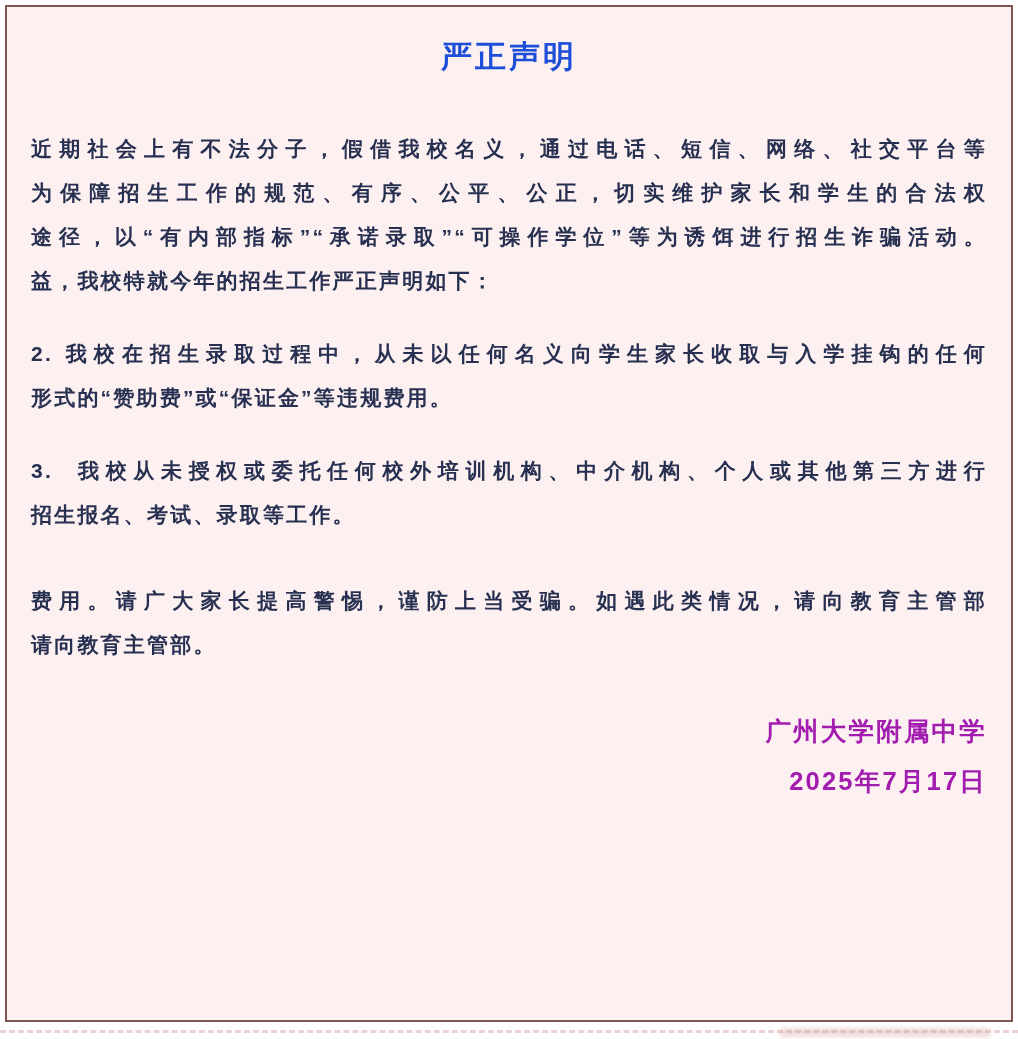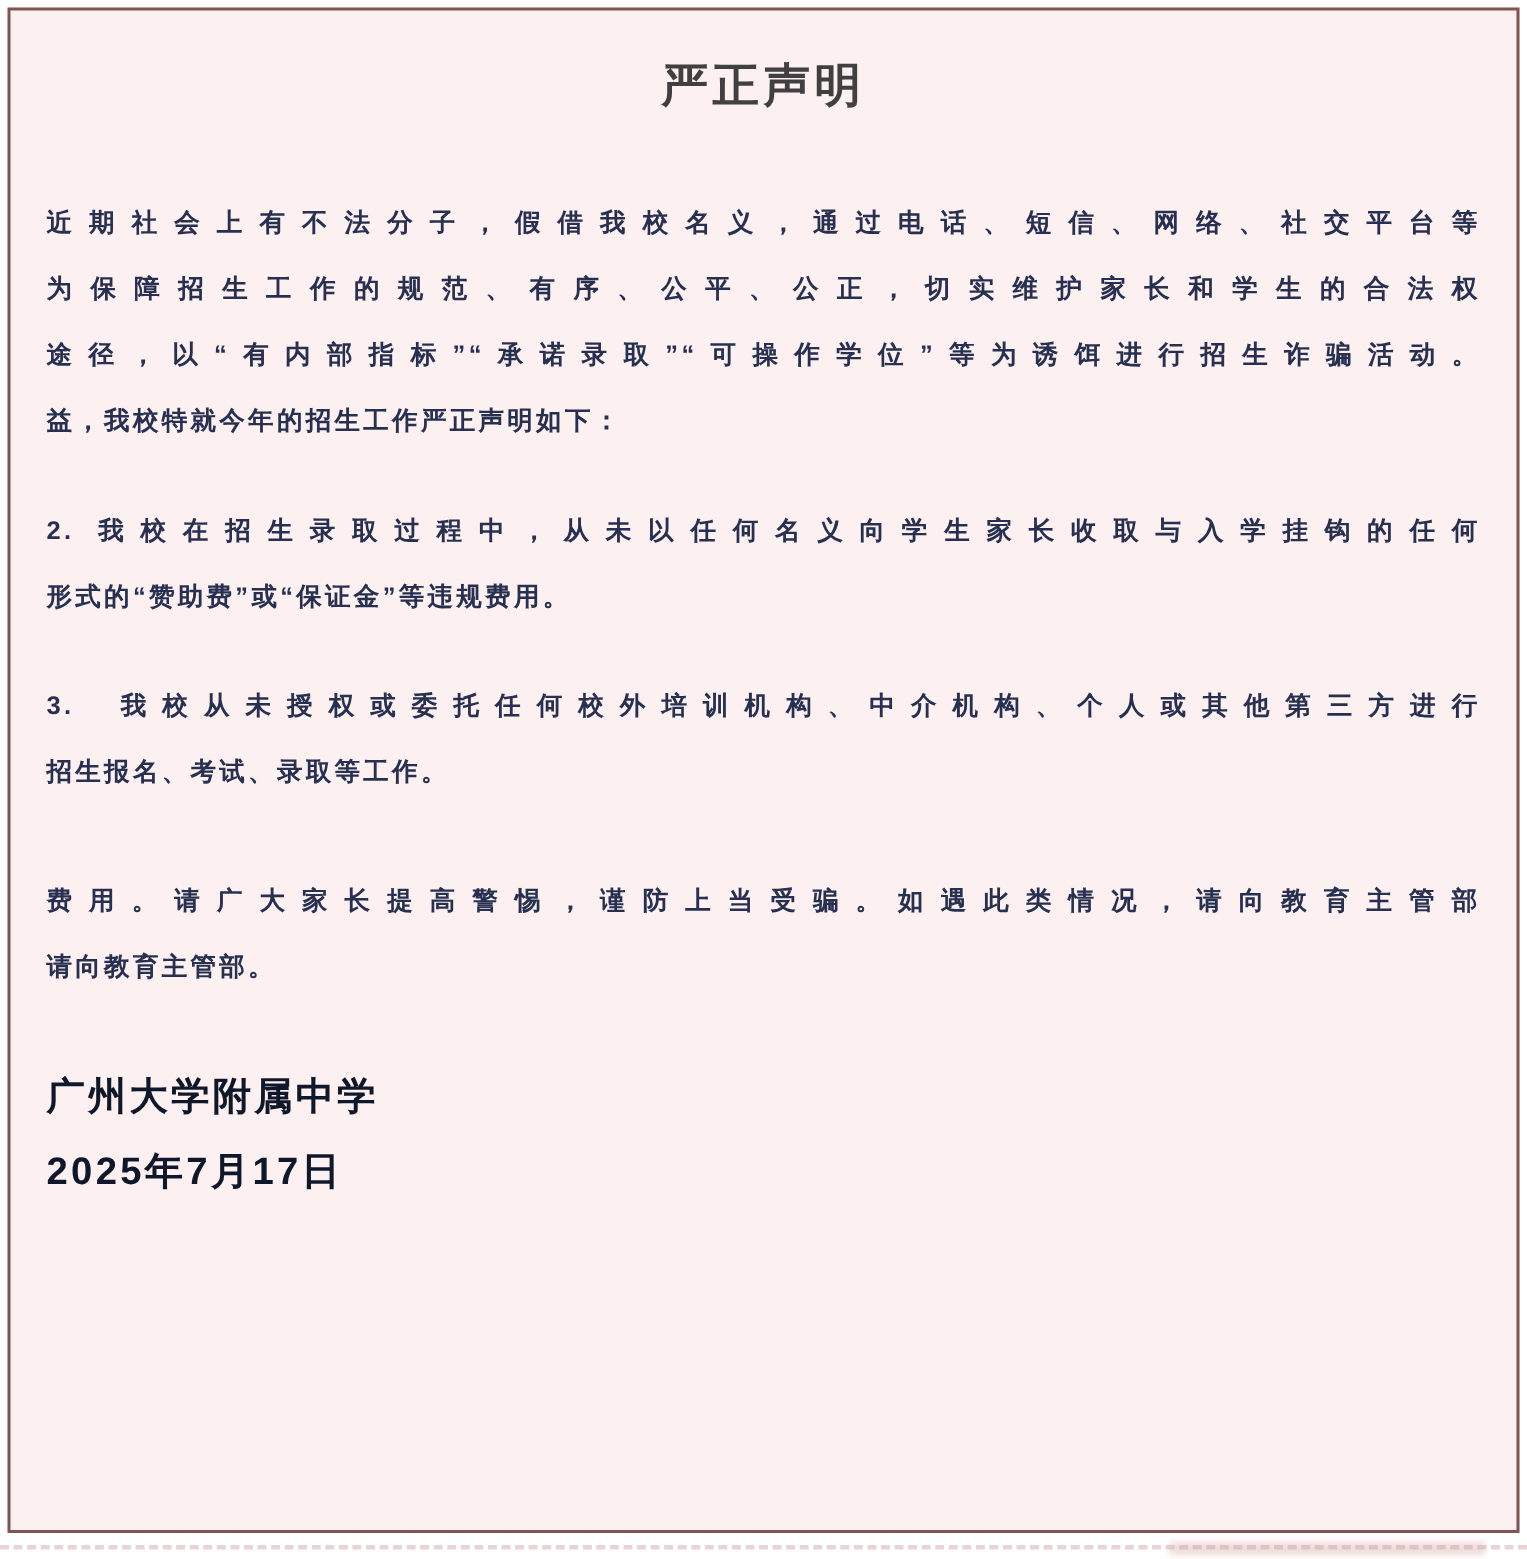--- a/index.html
+++ b/index.html
@@ -19,44 +19,45 @@
     border: 2px solid #7f5552;
     padding: 28px 24px 0 24px;
     overflow: hidden;
   }
 
   .title {
     text-align: center;
     font-size: 31px;
     font-weight: 700;
     letter-spacing: 3px;
-    color: #404040;
+    color: #1d4ed8;
     line-height: 44px;
   }
 
   .block { margin-top: 0; margin-bottom: 29px; }
   .block.first { margin-top: 48px; }
   .block.wide-gap { margin-bottom: 42px; }
 
   .ln {
-    font-size: 17px;
+    font-size: 21px;
     line-height: 44px;
     letter-spacing: 2.2px;
     color: #273050;
     font-weight: 600;
     text-align: justify;
   }
   .ln.full { text-align-last: justify; }
 
   .sign {
     font-size: 25.5px;
     line-height: 44px;
     letter-spacing: 2.2px;
-    color: #0f172a;
+    color: #a21caf;
     font-weight: 600;
+    text-align: right;
     margin-top: 42px;
   }
   .sign.date { margin-top: 6px; }
 
   .cut-line {
     position: absolute;
     left: 0; top: 1030px;
     width: 1018px; height: 0;
     border-top: 3px dashed #ecd3d3;
   }

